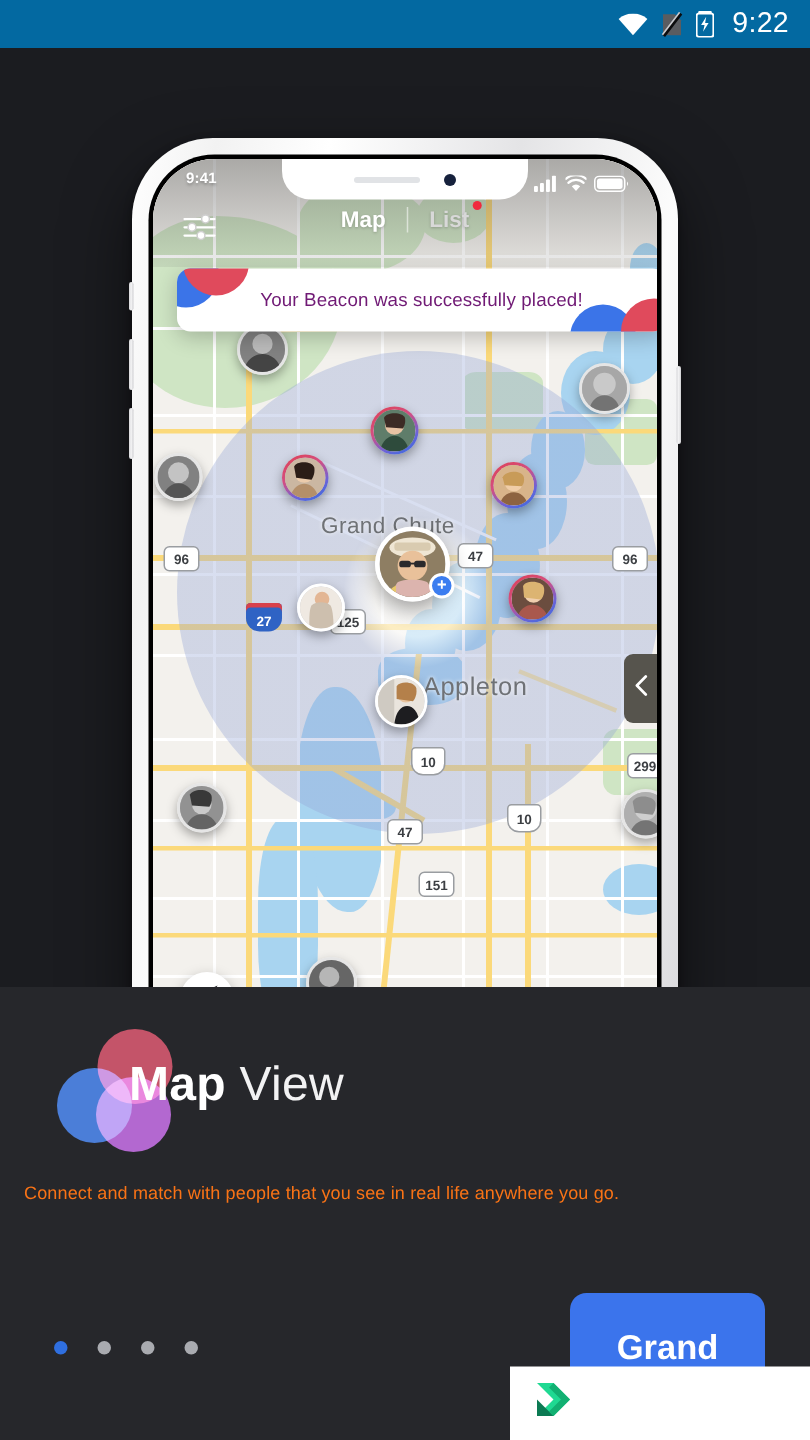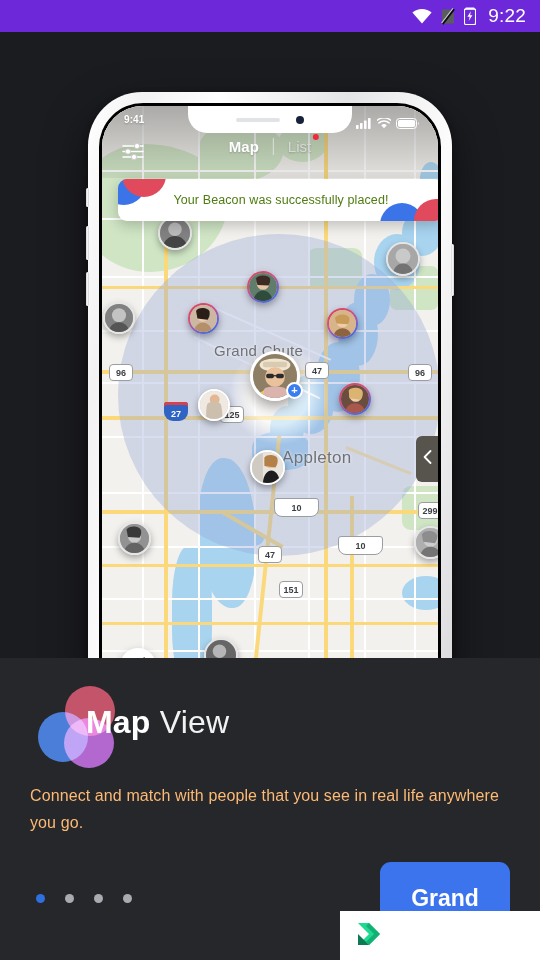--- a/index.html
+++ b/index.html
@@ -6,21 +6,21 @@
   html,body { width:540px; height:960px; overflow:hidden; }
   body {
     background:#26272b;
     font-family:"Liberation Sans", sans-serif;
     position:relative;
   }
 
   
   #android-status {
     position:absolute; left:0; top:0; width:540px; height:32px;
-    background:#6d28d9;
+    background:#0369a1;
     display:flex; align-items:center; justify-content:flex-end;
     padding-right:14px; gap:9px;
   }
   #android-status .sb-time {
     color:#ffffff; font-size:19px; font-weight:400; letter-spacing:.2px;
     margin-left:3px;
   }
   .ico { display:block; }
 
   
@@ -91,21 +91,21 @@
     position:absolute; color:#6f7276; font-size:15px; letter-spacing:.3px;
     white-space:nowrap; text-shadow:0 0 3px rgba(255,255,255,.9);
   }
   
   .shield {
     position:absolute; background:#fff; border:1.3px solid #9a9da1;
     color:#3c3f43; font-size:9px; font-weight:700;
     display:flex; align-items:center; justify-content:center;
     border-radius:4px; width:24px; height:17px;
   }
-  .shield.us { border-radius:3px 3px 8px 8px; width:45px; height:19px; }
+  .shield.us { border-radius:3px 3px 8px 8px; width:23px; height:19px; }
   .shield.interstate {
     background:#2f63c4; color:#fff; border:none; width:24px; height:19px;
     border-radius:3px 3px 9px 9px; font-size:9px;
     box-shadow:inset 0 3px 0 #d8414b;
     padding-top:4px;
   }
 
   
   #status-scrim {
     position:absolute; left:0; top:0; width:100%; height:72px;
@@ -136,35 +136,35 @@
   #filter-icon { position:absolute; left:20px; top:4px; cursor:pointer; }
   #tabs {
     position:absolute; left:50%; transform:translateX(-50%); top:0;
     display:flex; align-items:center; gap:0;
   }
   .tab {
     font-size:15px; padding:0 14px; position:relative; cursor:pointer;
     text-shadow:0 1px 2px rgba(0,0,0,.22);
   }
   .tab.active { color:#ffffff; font-weight:700; }
-  .tab.inactive { color:#d8d8d8; font-weight:400; }
+  .tab.inactive { color:#d8d8d8; font-weight:700; }
   #tab-divider { width:1px; height:17px; background:rgba(255,255,255,.55); }
   #list-badge {
     position:absolute; right:6px; top:-4px;
     width:6px; height:6px; border-radius:50%; background:#f0293e;
   }
 
   
   #toast {
     position:absolute; left:16px; top:73px; width:326px; height:42px;
     background:#fff; border-radius:9px; z-index:12; overflow:hidden;
     box-shadow:0 4px 14px rgba(0,0,0,.22);
     display:flex; align-items:center; justify-content:center;
   }
-  #toast .msg { color:#4d7c0f; font-size:12.5px; letter-spacing:.1px; z-index:3; }
+  #toast .msg { color:#701a75; font-size:12.5px; letter-spacing:.1px; z-index:3; }
   .toast-blob { position:absolute; border-radius:50%; }
   #tb1 { left:-16px; top:-18px; width:44px; height:44px; background:#3b74e8; }
   #tb2 { left:4px;  top:-26px; width:44px; height:44px; background:#e04a5c; }
   #tb3 { right:20px; bottom:-26px; width:44px; height:44px; background:#3b74e8; }
   #tb4 { right:-14px; bottom:-22px; width:44px; height:44px; background:#e04a5c; }
 
   
   .marker {
     position:absolute; border-radius:50%; z-index:7;
     box-shadow:0 3px 7px rgba(0,0,0,.34);
@@ -217,22 +217,22 @@
   #logo .lc-purple { left:26px; top:32px; width:50px; height:50px; background:#b353d6; }
 
   #title {
     position:absolute; left:86px; top:46px;
     font-size:32px; color:#ffffff; letter-spacing:.2px; white-space:nowrap;
   }
   #title .b { font-weight:700; }
   #title .l { font-weight:400; color:#f2f2f3; }
 
   #desc {
-    position:absolute; left:30px; top:124px; width:480px;
-    color:#fdba74; font-size:16px; line-height:27px; letter-spacing:.1px;
+    position:absolute; left:16px; top:124px; width:480px;
+    color:#f97316; font-size:12px; line-height:27px; letter-spacing:.1px;
   }
 
   #dots { position:absolute; left:36px; top:236px; display:flex; gap:20px; align-items:center; }
   .dot { width:9px; height:9px; border-radius:50%; background:#a9abb0; cursor:pointer; }
   .dot.active { background:#2f6fe0; }
 
   #next-btn {
     position:absolute; left:380px; top:862px; width:130px; height:72px;
     background:#3b74ec; border-radius:11px;
     display:flex; align-items:center; justify-content:center;

